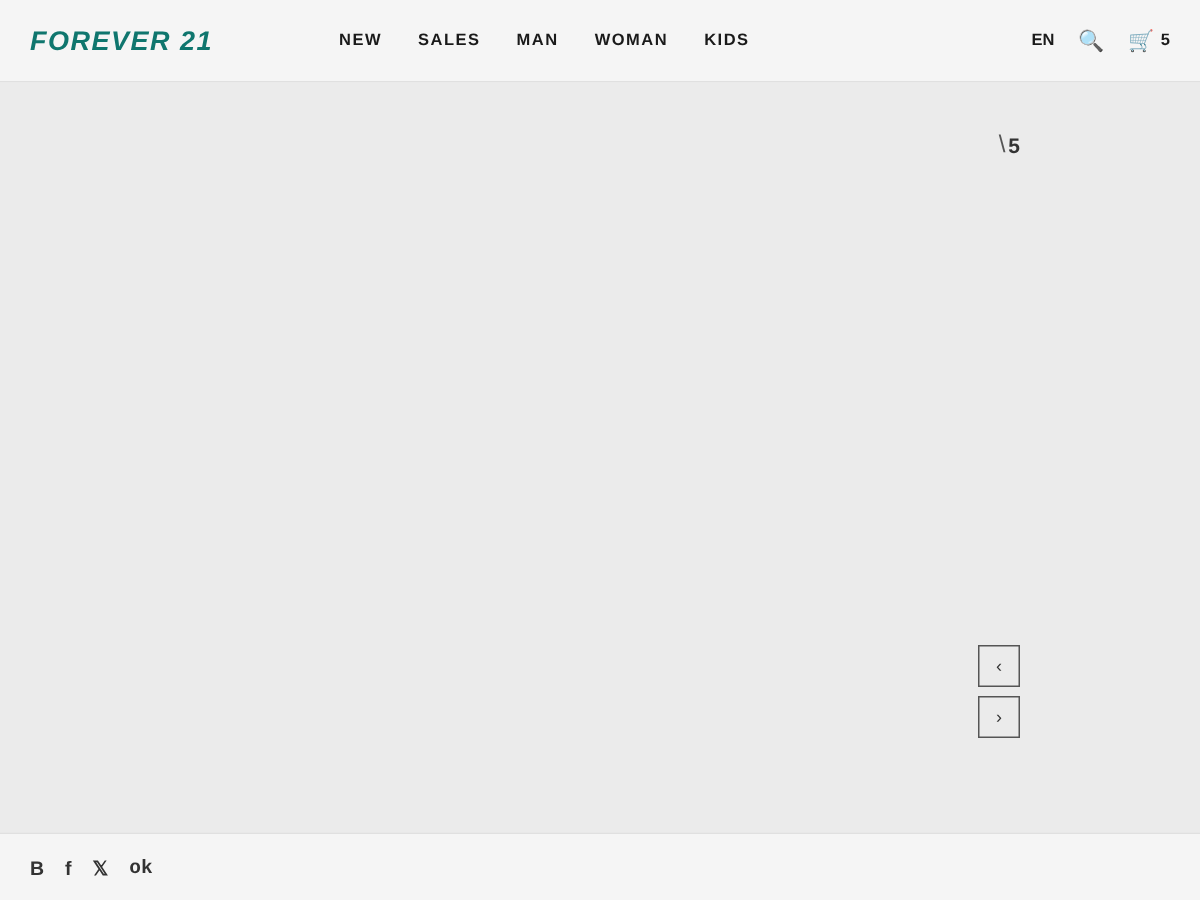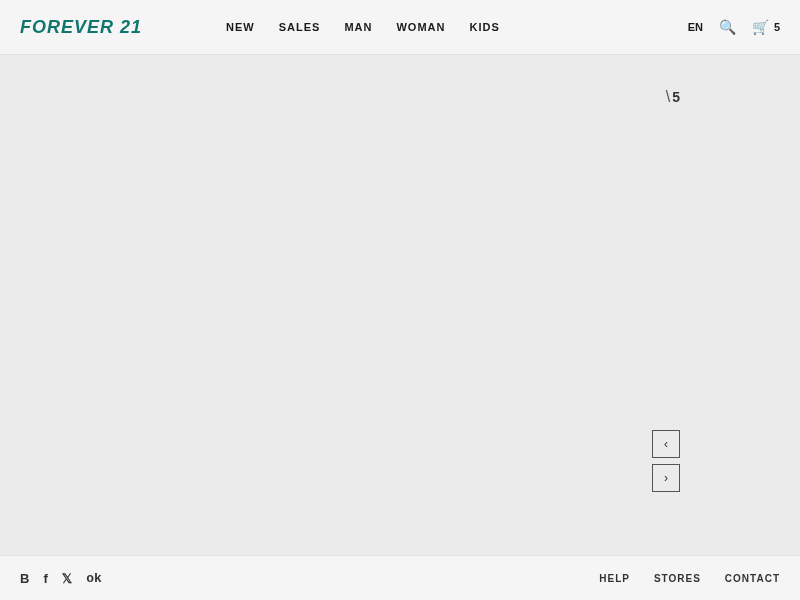--- a/index.html
+++ b/index.html
@@ -224,18 +224,13 @@
   <button class="carousel-btn">›</button>
 </div>
 
 <footer class="footer">
   <div class="social-icons">
     <span class="social-icon">B</span>
     <span class="social-icon">f</span>
     <span class="social-icon">𝕏</span>
     <span class="social-icon" style="font-size:13px;font-family:Liberation Mono, monospace;">ok</span>
   </div>
-  <div class="footer-links">
-    <span class="footer-link">HELP</span>
-    <span class="footer-link">STORES</span>
-    <span class="footer-link">CONTACT</span>
-  </div>
 </footer>
 
 </body></html>

